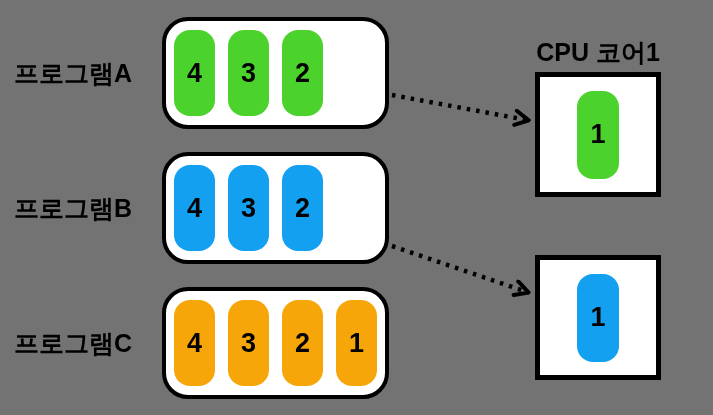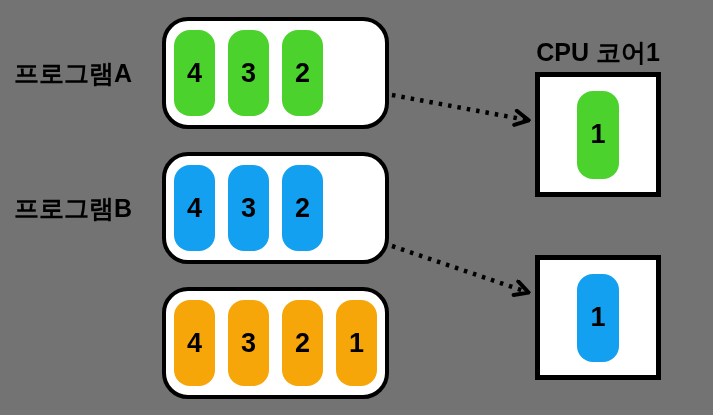--- a/index.html
+++ b/index.html
@@ -107,20 +107,21 @@
     <div class="task" style="background-color: rgb(76, 210, 45);">2</div>
   </div>
 
   <div class="prog-label" style="top:194px">프로그램B</div>
   <div class="frame" style="top:152px">
     <div class="task" style="background-color: rgb(20, 160, 240);">4</div>
     <div class="task" style="background-color: rgb(20, 160, 240);">3</div>
     <div class="task" style="background-color: rgb(20, 160, 240);">2</div>
   </div>
 
+  <div class="prog-label" style="top:329px">프로그램C</div>
   <div class="frame" style="top:287px">
     <div class="task" style="background-color: rgb(247, 166, 10);">4</div>
     <div class="task" style="background-color: rgb(247, 166, 10);">3</div>
     <div class="task" style="background-color: rgb(247, 166, 10);">2</div>
     <div class="task" style="background-color: rgb(247, 166, 10);">1</div>
   </div>
 
   <div class="core-label" style="top:38px">CPU 코어1</div>
   <div class="core-box" style="top:72px">
     <div class="task" style="width: 42px; height: 88px; background-color: rgb(76, 210, 45);">1</div>

